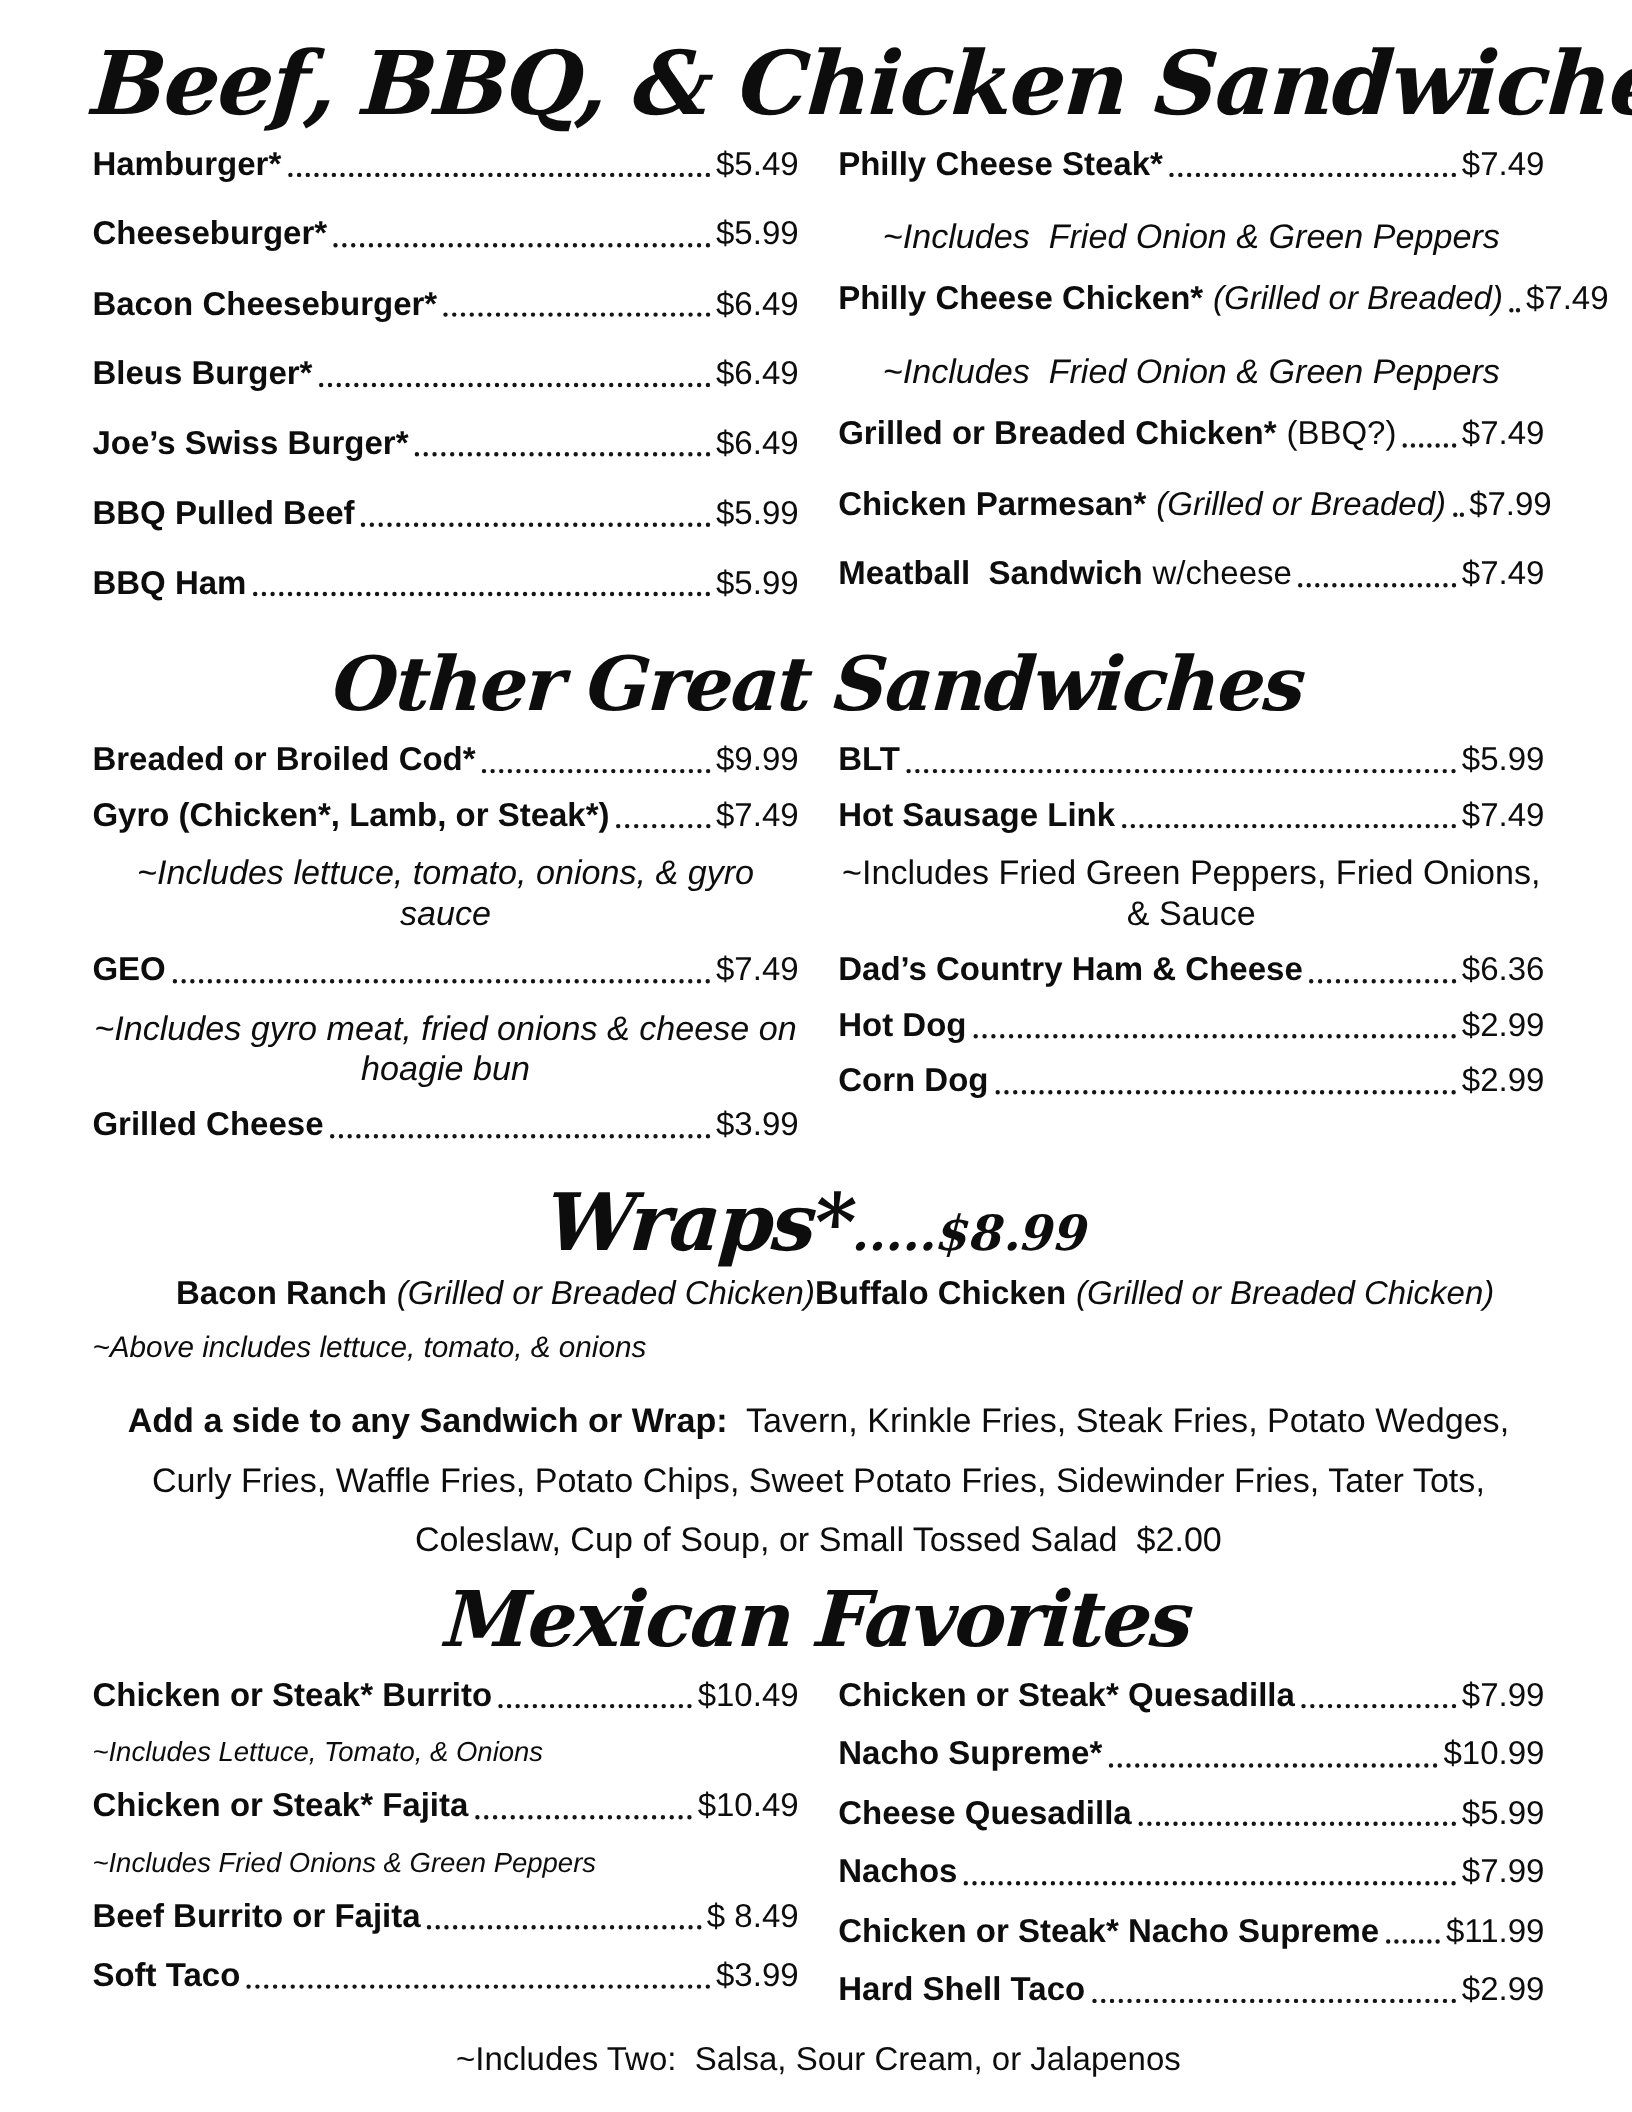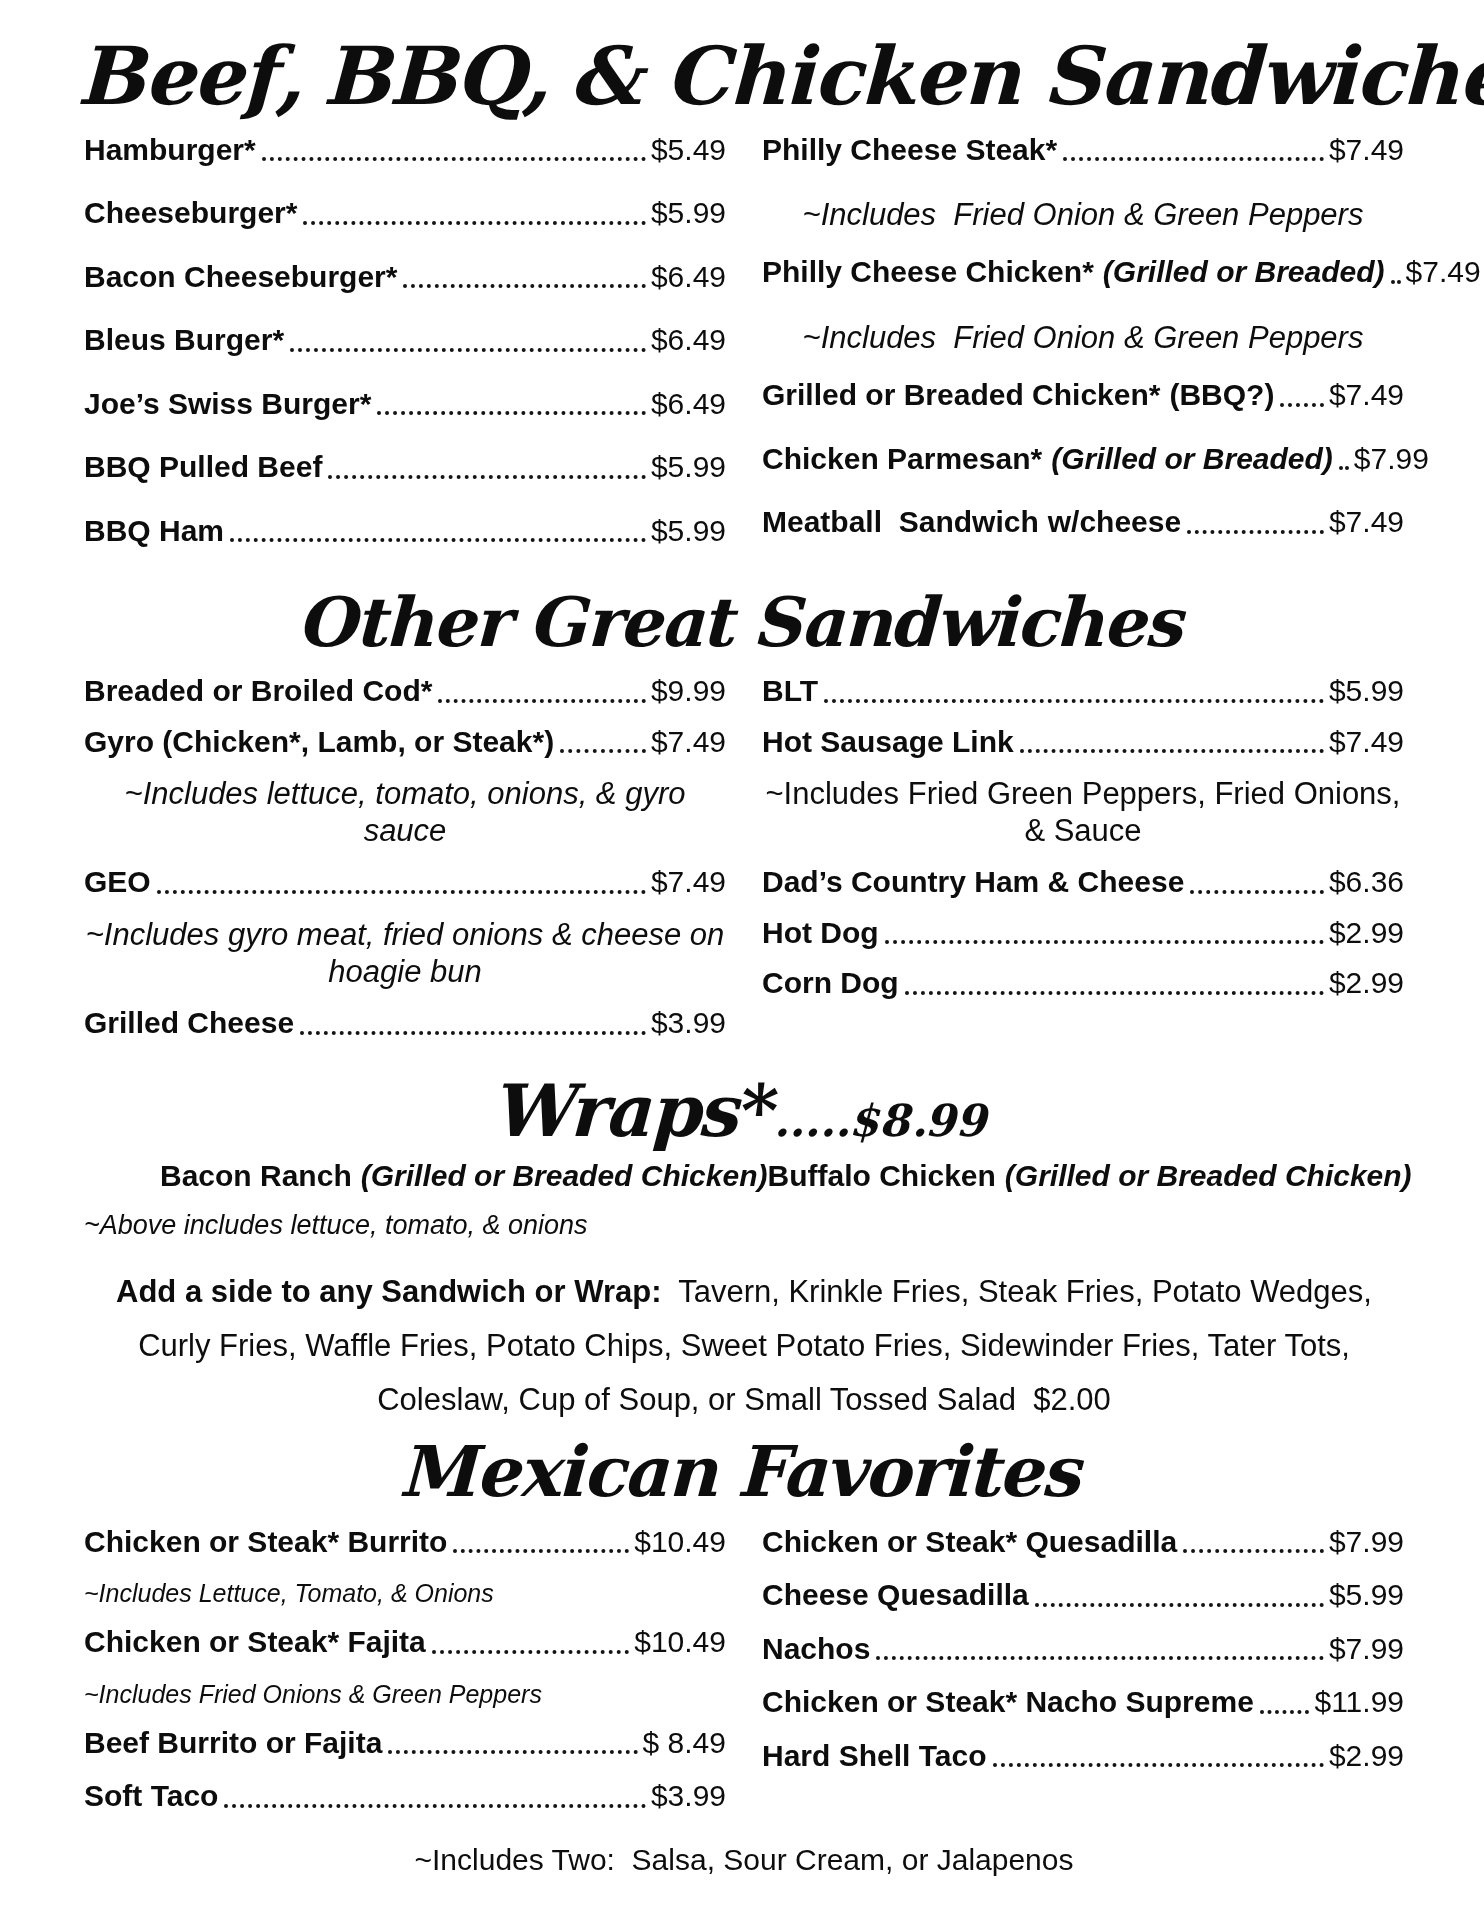--- a/index.html
+++ b/index.html
@@ -22,21 +22,21 @@
   .t2 { font-size: 68px; line-height: 1.1; margin: 8px 0 14px; }
   .t-wraps { font-size: 72px; line-height: 1.05; margin: 16px 0 4px; }
   .wraps-price { font-size: 44px; letter-spacing: 0; }
   .t-mex { font-size: 70px; line-height: 1.05; margin: 8px 0 16px; }
 
   
   .cols { display: grid; grid-template-columns: 1fr 1fr; column-gap: 36px; }
   .col { min-width: 0; }
   .item { display: flex; align-items: flex-end; font-size: 30px; line-height: 1.15; }
   .iname { font-weight: 700; white-space: pre; }
-  .isuffix { margin-left: 9px; white-space: pre; font-weight: 700; }
+  .isuffix { margin-left: 9px; white-space: pre; font-weight: 400; }
   .italic { font-style: italic; }
   .dots { flex: 1 1 auto; min-width: 10px; margin: 0 5px 6px 6px; border-bottom: 4px dotted #141414; }
   .iprice { font-weight: 400; white-space: pre; }
   .inote { font-size: 31px; line-height: 1.2; white-space: pre-wrap; }
   .inote.center { text-align: center; }
   .inote.left { text-align: left; }
 
   
   .s0 .item { margin-bottom: 29px; }
   .s0 .inote { margin: 6px 0 22px; }
@@ -242,20 +242,25 @@
             <span class="iprice">$3.99</span>
           </div>
         </div>
         <div class="col">
           <div class="item">
             <span class="iname">Chicken or Steak* Quesadilla</span>
             <span class="dots"></span>
             <span class="iprice">$7.99</span>
           </div>
           <div class="item">
+            <span class="iname">Nacho Supreme*</span>
+            <span class="dots"></span>
+            <span class="iprice">$10.99</span>
+          </div>
+          <div class="item">
             <span class="iname">Cheese Quesadilla</span>
             <span class="dots"></span>
             <span class="iprice">$5.99</span>
           </div>
           <div class="item">
             <span class="iname">Nachos</span>
             <span class="dots"></span>
             <span class="iprice">$7.99</span>
           </div>
           <div class="item">

